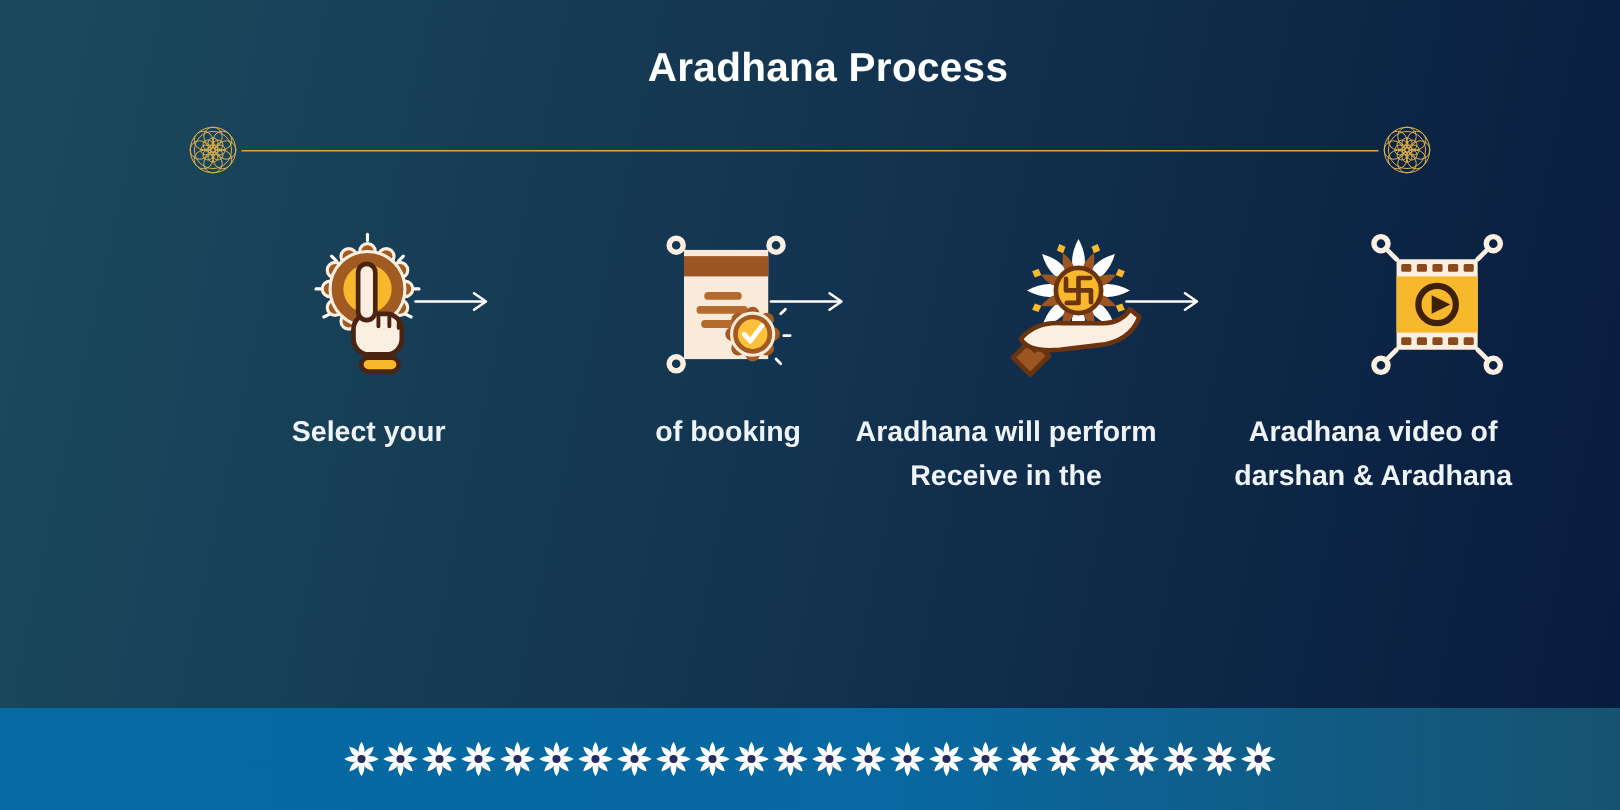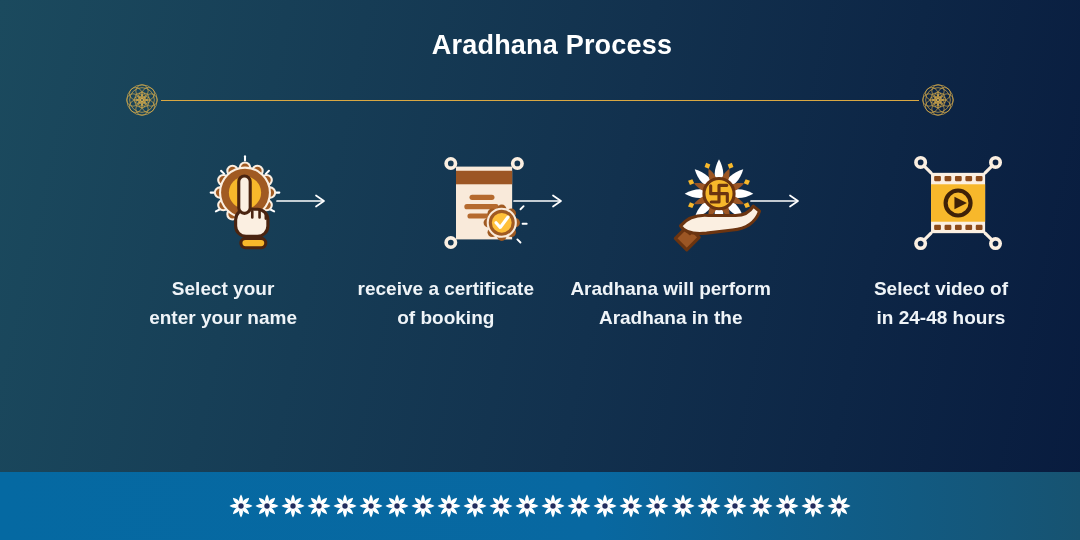--- a/index.html
+++ b/index.html
@@ -163,21 +163,20 @@
           <circle cx="50" cy="40" r="24" fill="#a05a22" stroke="#fbefe1" stroke-width="2"></circle>
           <circle cx="50" cy="40" r="15.5" fill="#f7b82b"></circle>
           <rect x="41" y="56" width="31" height="26" rx="10" fill="#fbefe1" stroke="#4a2410" stroke-width="3"></rect>
           <path d="M57,58 v6 M64,58 v6 M70,60 v5" stroke="#4a2410" stroke-width="2.5" stroke-linecap="round" fill="none"></path>
           <rect x="44" y="24" width="11" height="36" rx="5.5" fill="#fbefe1" stroke="#4a2410" stroke-width="3"></rect>
           <rect x="46" y="84" width="24" height="9" rx="4.5" fill="#f7b82b" stroke="#4a2410" stroke-width="3"></rect>
         </svg>
       </div>
       <div class="step-label">
         <span>Select your</span>
-        <span>enter your name</span>
       </div>
     </div>
 
     <div class="arrow-cell">
       <svg width="56" height="14" viewBox="0 0 56 14" fill="none" stroke="#ffffff" stroke-width="1.7" stroke-linecap="round" stroke-linejoin="round">
         <line x1="2" y1="7" x2="48" y2="7"></line>
         <path d="M41,1.5 L49,7 L41,12.5"></path>
       </svg>
     </div>
 
@@ -210,21 +209,20 @@
               <circle cx="59.8" cy="59.8" r="4.5"></circle>
             <circle cx="69" cy="56" r="4.5"></circle>
               <circle cx="78.2" cy="59.8" r="4.5"></circle>
           </g>
           <circle cx="69" cy="69" r="13.5" fill="#a05a22" stroke="#f9eada" stroke-width="2"></circle>
           <circle cx="69" cy="69" r="9.5" fill="#ffc03a"></circle>
           <path d="M63.5,69 l4,4.5 L75,63.5" fill="none" stroke="#ffffff" stroke-width="3" stroke-linecap="round" stroke-linejoin="round"></path>
         </svg>
       </div>
       <div class="step-label">
-        <span>receive a certificate</span>
         <span>of booking</span>
       </div>
     </div>
 
     <div class="arrow-cell">
       <svg width="56" height="14" viewBox="0 0 56 14" fill="none" stroke="#ffffff" stroke-width="1.7" stroke-linecap="round" stroke-linejoin="round">
         <line x1="2" y1="7" x2="48" y2="7"></line>
         <path d="M41,1.5 L49,7 L41,12.5"></path>
       </svg>
     </div>
@@ -264,21 +262,21 @@
           </g>
           <circle cx="50" cy="41" r="14.5" fill="#f7b82b" stroke="#6b3410" stroke-width="3"></circle>
           <path d="M50,33 V49 M42,41 H58 M50,33 H57.5 M58,41 V48.5 M50,49 H42.5 M42,41 V33.5" fill="none" stroke="#6b3410" stroke-width="3" stroke-linecap="round"></path>
           <path d="M8,84 L20,72 L31,83 L19,95 Z" fill="#9c5624" stroke="#6b3410" stroke-width="3" stroke-linejoin="round"></path>
           <path d="M17,75 L23,69 L28,74 L22,80 Z" fill="#f7b82b" stroke="#6b3410" stroke-width="2" stroke-linejoin="round"></path>
           <path d="M13,72 C19,65 28,61 40,62 L66,62 C74,62 80,58 83,53 L89,58 C85,69 75,75 63,76 L38,79 C27,80 17,79 13,72 Z" fill="#fbefe1" stroke="#6b3410" stroke-width="3" stroke-linejoin="round"></path>
         </svg>
       </div>
       <div class="step-label">
         <span>Aradhana will perform</span>
-        <span>Aradhana in the</span>
+        <span>Receive in the</span>
       </div>
     </div>
 
     <div class="arrow-cell">
       <svg width="56" height="14" viewBox="0 0 56 14" fill="none" stroke="#ffffff" stroke-width="1.7" stroke-linecap="round" stroke-linejoin="round">
         <line x1="2" y1="7" x2="48" y2="7"></line>
         <path d="M41,1.5 L49,7 L41,12.5"></path>
       </svg>
     </div>
 
@@ -309,22 +307,22 @@
               <rect x="39" y="71" width="6.5" height="5" rx="1"></rect>
             <rect x="49" y="71" width="6.5" height="5" rx="1"></rect>
               <rect x="59" y="71" width="6.5" height="5" rx="1"></rect>
             <rect x="69" y="71" width="6.5" height="5" rx="1"></rect>
           </g>
           <circle cx="52" cy="50" r="12" fill="none" stroke="#3e2108" stroke-width="4"></circle>
           <path d="M48.5,44 L60.5,50 L48.5,56 Z" fill="#3e2108"></path>
         </svg>
       </div>
       <div class="step-label">
-        <span>Select video of</span>
-        <span>in 24-48 hours</span>
+        <span>Aradhana video of</span>
+        <span>darshan &amp; Aradhana</span>
       </div>
     </div>
 
   </div>
 
   <div class="flower-band">
     <div class="flower-row">
         <svg class="flower" width="26" height="26" viewBox="0 0 26 26">
           <path d="M13,1.5 C15.6,5.5 15.6,9.5 13,13 C10.4,9.5 10.4,5.5 13,1.5" fill="#ffffff" transform="rotate(0 13 13)"></path>
           <path d="M13,1.5 C15.6,5.5 15.6,9.5 13,13 C10.4,9.5 10.4,5.5 13,1.5" fill="#ffffff" transform="rotate(45 13 13)"></path>

